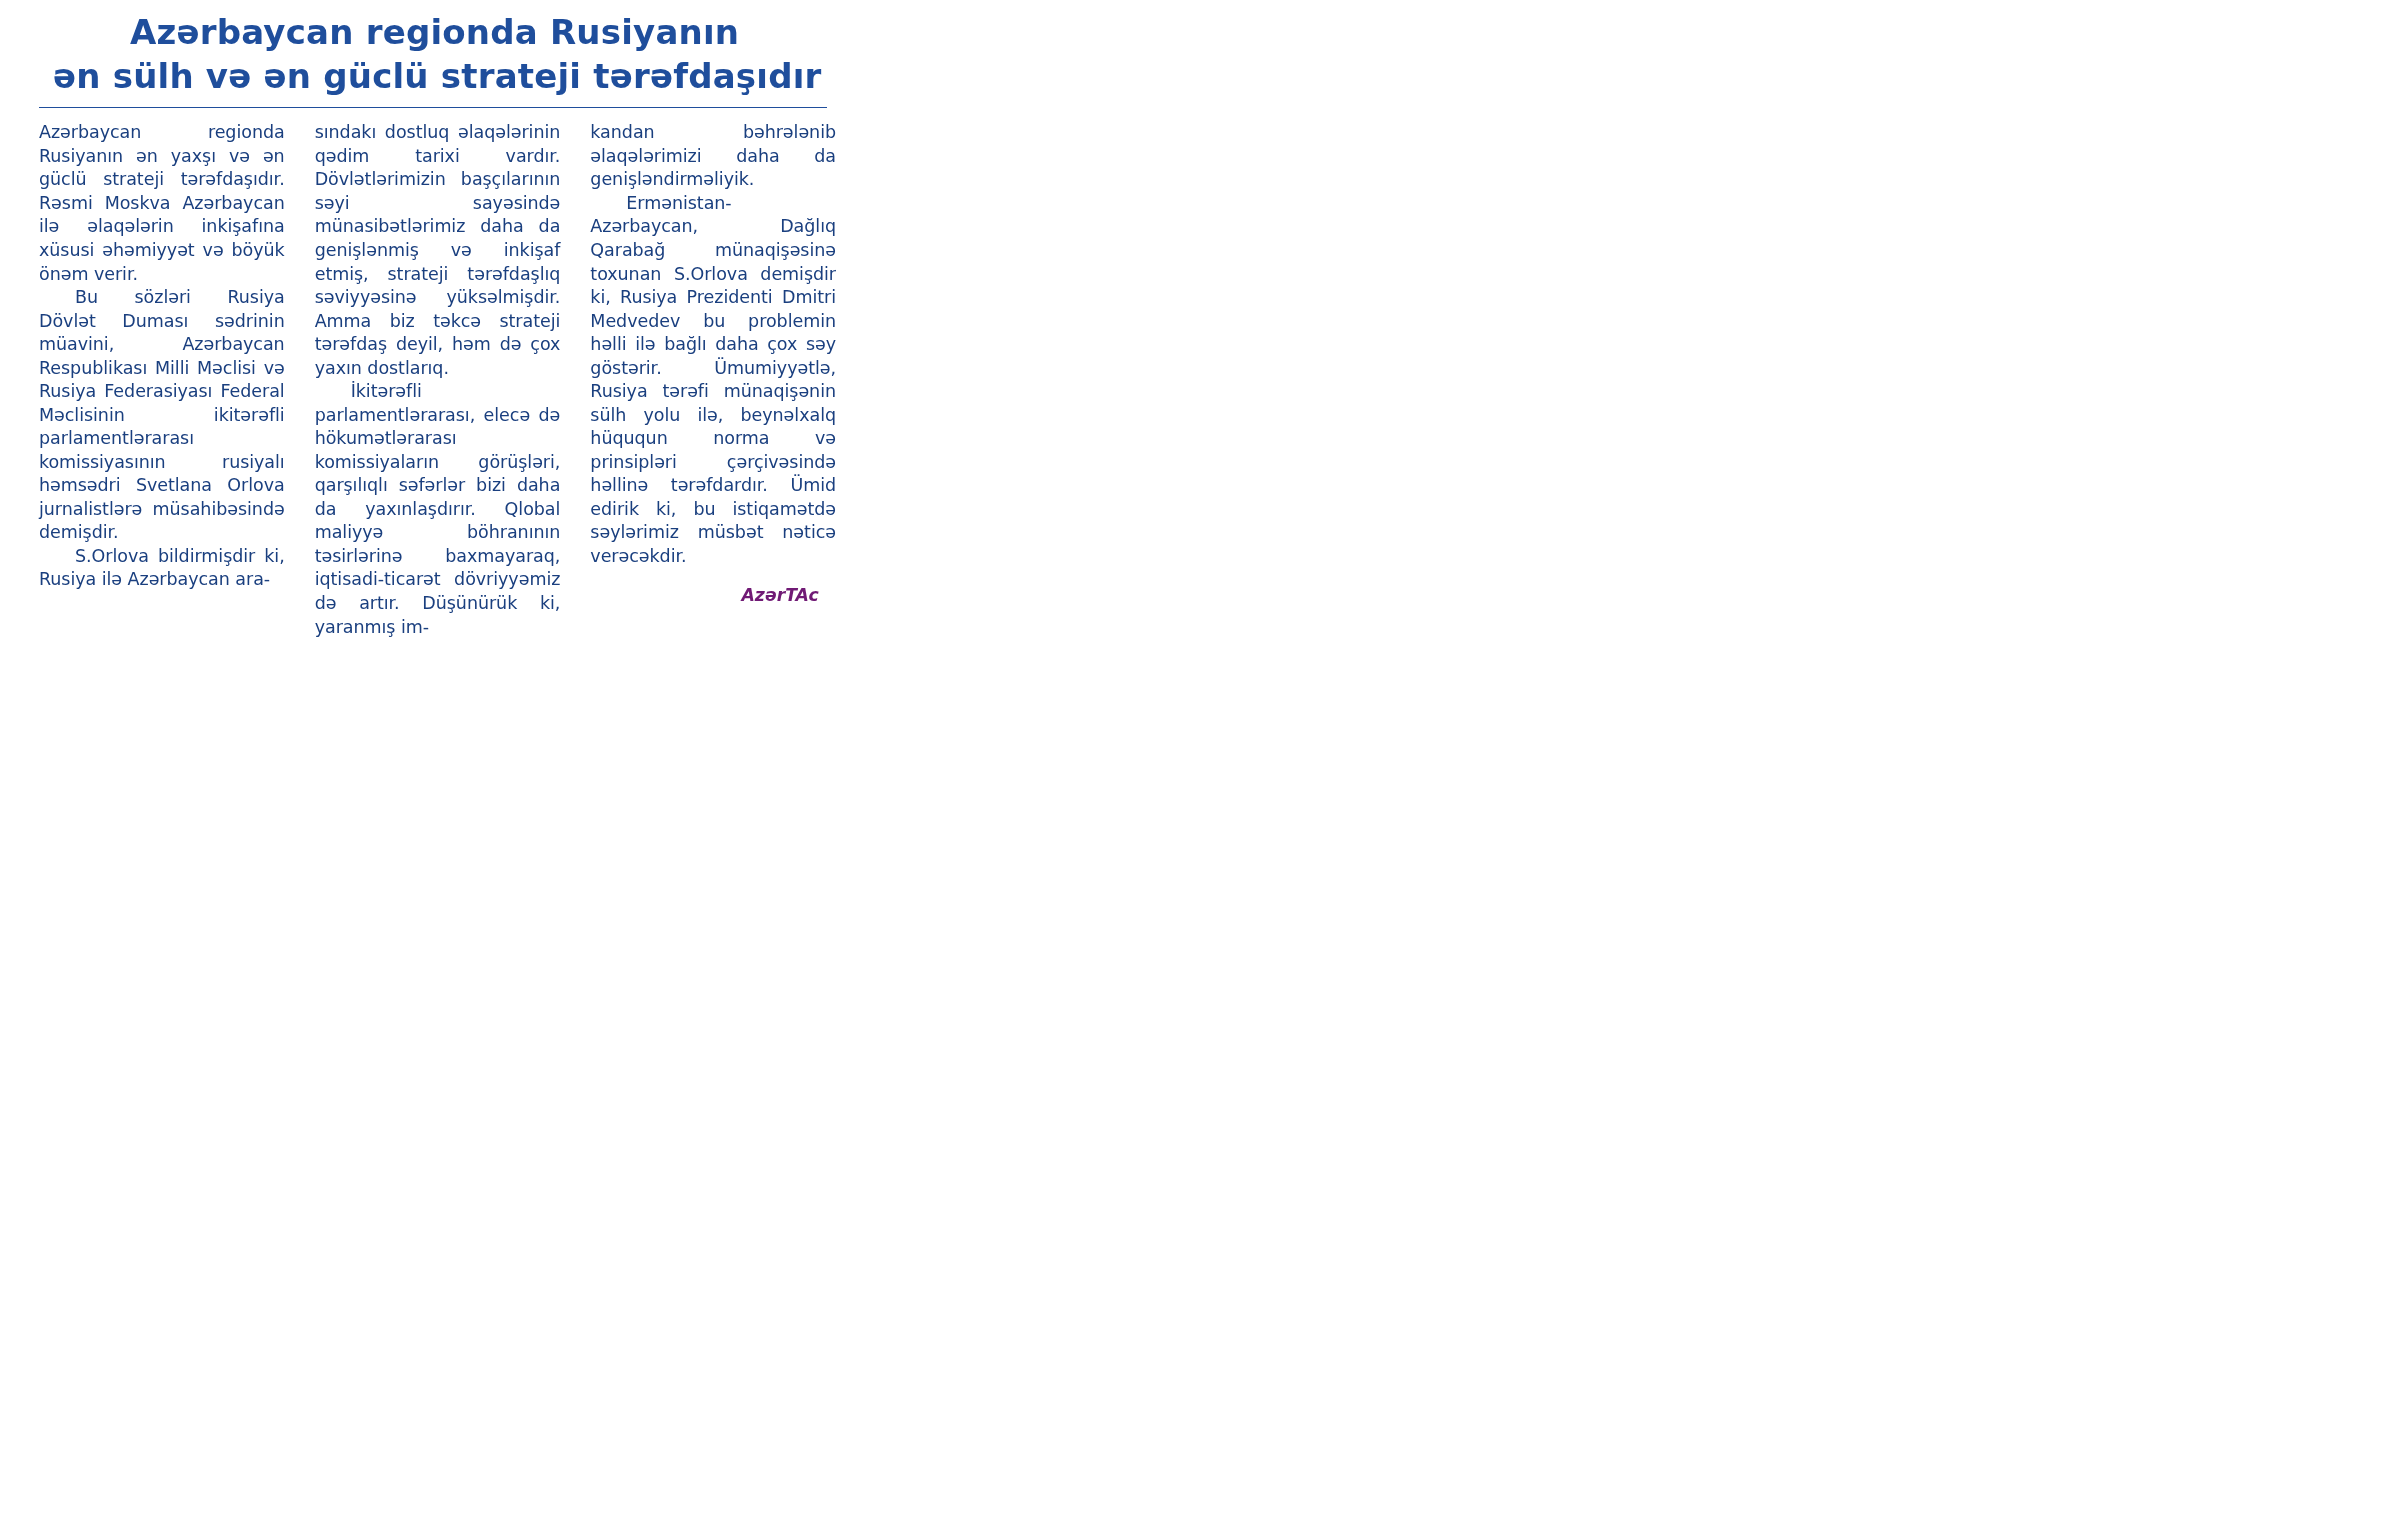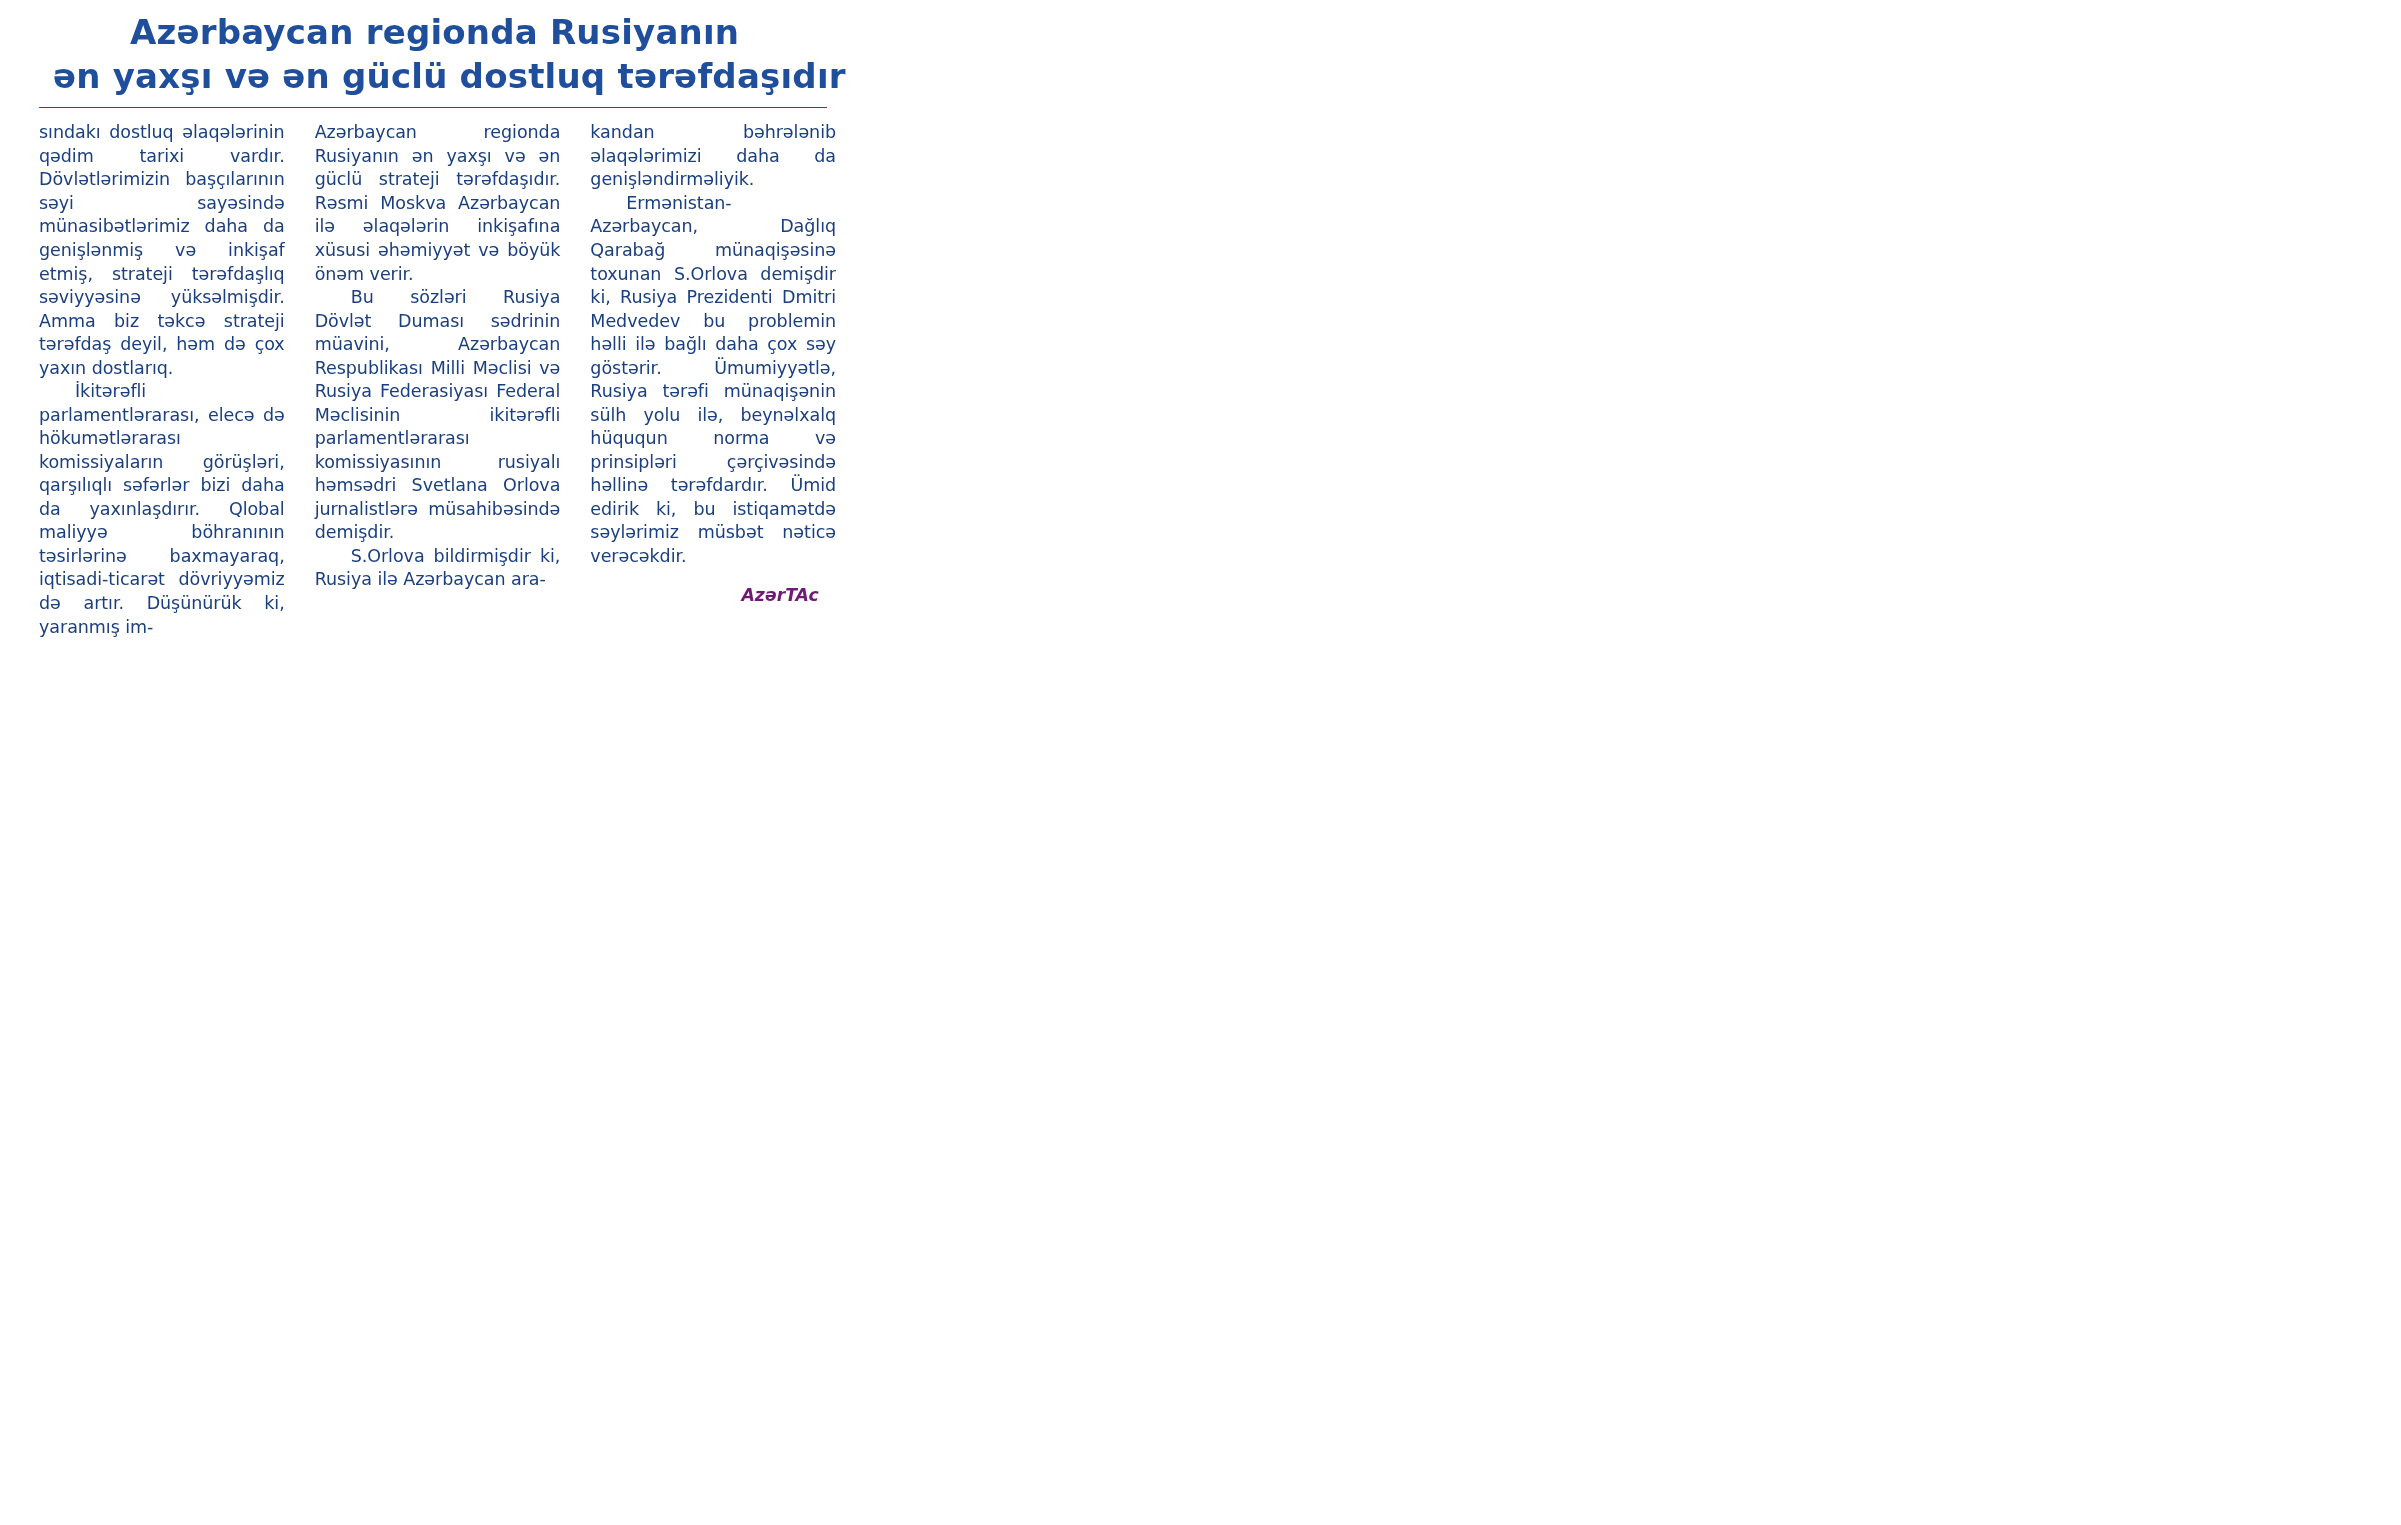--- a/index.html
+++ b/index.html
@@ -83,36 +83,36 @@
     padding-right: 17.3px;
   }
 </style>
 </head>
 <body>
 
 <div class="article">
 
   <h1 class="headline">
     <span class="headline-line headline-line-1">Azərbaycan regionda Rusiyanın</span>
-    <span class="headline-line headline-line-2">ən yaxşı və ən güclü dostluq tərəfdaşıdır</span>
+    <span class="headline-line headline-line-2">ən sülh və ən güclü strateji tərəfdaşıdır</span>
   </h1>
 
   <hr class="rule">
 
   <div class="columns">
 
     <div class="column">
-      <p class="noindent">sındakı dostluq əlaqələrinin qədim tarixi vardır. Dövlətlərimizin başçılarının səyi sayəsində münasibətlərimiz daha da genişlənmiş və inkişaf etmiş, strateji tərəfdaşlıq səviyyəsinə yüksəlmişdir. Amma biz təkcə strateji tərəfdaş deyil, həm də çox yaxın dostlarıq.</p>
-      <p>İkitərəfli parlamentlərarası, elecə də hökumətlərarası komissiyaların görüşləri, qarşılıqlı səfərlər bizi daha da yaxınlaşdırır. Qlobal maliyyə böhranının təsirlərinə baxmayaraq, iqtisadi-ticarət dövriyyəmiz də artır. Düşünürük ki, yaranmış im-</p>
+      <p class="noindent">Azərbaycan regionda Rusiyanın ən yaxşı və ən güclü strateji tərəfdaşıdır. Rəsmi Moskva Azərbaycan ilə əlaqələrin inkişafına xüsusi əhəmiyyət və böyük önəm verir.</p>
+      <p>Bu sözləri Rusiya Dövlət Duması sədrinin müavini, Azərbaycan Respublikası Milli Məclisi və Rusiya Federasiyası Federal Məclisinin ikitərəfli parlamentlərarası komissiyasının rusiyalı həmsədri Svetlana Orlova jurnalistlərə müsahibəsində demişdir.</p>
+      <p>S.Orlova bildirmişdir ki, Rusiya ilə Azərbaycan ara-</p>
     </div>
 
     <div class="column">
-      <p class="noindent">Azərbaycan regionda Rusiyanın ən yaxşı və ən güclü strateji tərəfdaşıdır. Rəsmi Moskva Azərbaycan ilə əlaqələrin inkişafına xüsusi əhəmiyyət və böyük önəm verir.</p>
-      <p>Bu sözləri Rusiya Dövlət Duması sədrinin müavini, Azərbaycan Respublikası Milli Məclisi və Rusiya Federasiyası Federal Məclisinin ikitərəfli parlamentlərarası komissiyasının rusiyalı həmsədri Svetlana Orlova jurnalistlərə müsahibəsində demişdir.</p>
-      <p>S.Orlova bildirmişdir ki, Rusiya ilə Azərbaycan ara-</p>
+      <p class="noindent">sındakı dostluq əlaqələrinin qədim tarixi vardır. Dövlətlərimizin başçılarının səyi sayəsində münasibətlərimiz daha da genişlənmiş və inkişaf etmiş, strateji tərəfdaşlıq səviyyəsinə yüksəlmişdir. Amma biz təkcə strateji tərəfdaş deyil, həm də çox yaxın dostlarıq.</p>
+      <p>İkitərəfli parlamentlərarası, elecə də hökumətlərarası komissiyaların görüşləri, qarşılıqlı səfərlər bizi daha da yaxınlaşdırır. Qlobal maliyyə böhranının təsirlərinə baxmayaraq, iqtisadi-ticarət dövriyyəmiz də artır. Düşünürük ki, yaranmış im-</p>
     </div>
 
     <div class="column">
       <p class="noindent">kandan bəhrələnib əlaqələrimizi daha da genişləndirməliyik.</p>
       <p>Ermənistan-Azərbaycan, Dağlıq Qarabağ münaqişəsinə toxunan S.Orlova demişdir ki, Rusiya Prezidenti Dmitri Medvedev bu problemin həlli ilə bağlı daha çox səy göstərir. Ümumiyyətlə, Rusiya tərəfi münaqişənin sülh yolu ilə, beynəlxalq hüququn norma və prinsipləri çərçivəsində həllinə tərəfdardır. Ümid edirik ki, bu istiqamətdə səylərimiz müsbət nəticə verəcəkdir.</p>
       <div class="signature">AzərTAc</div>
     </div>
 
   </div>
 </div>

